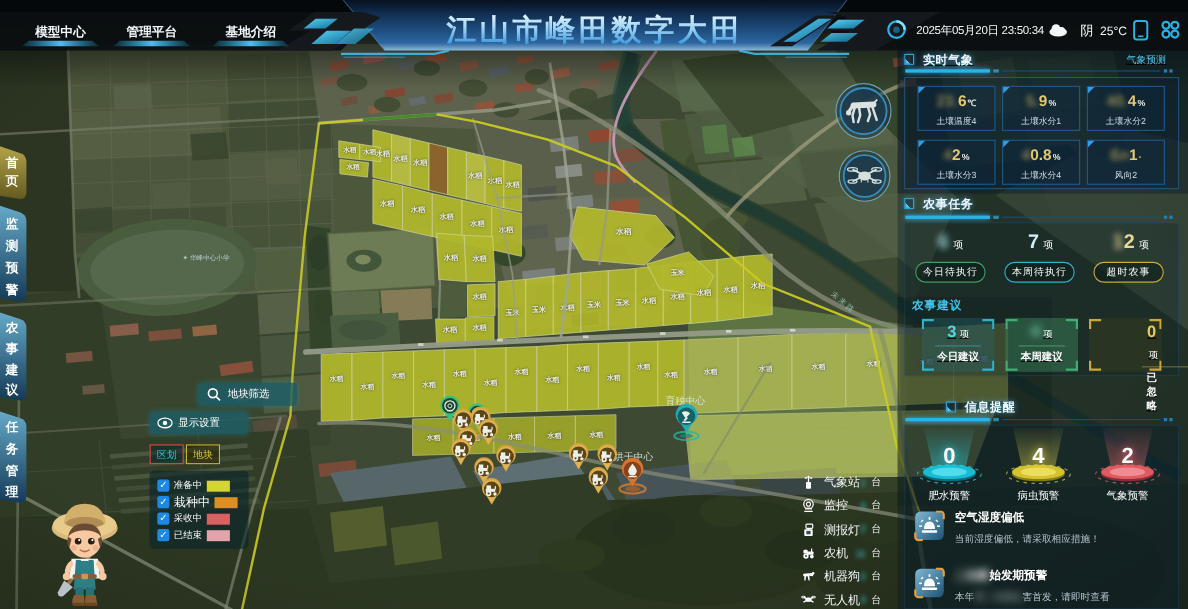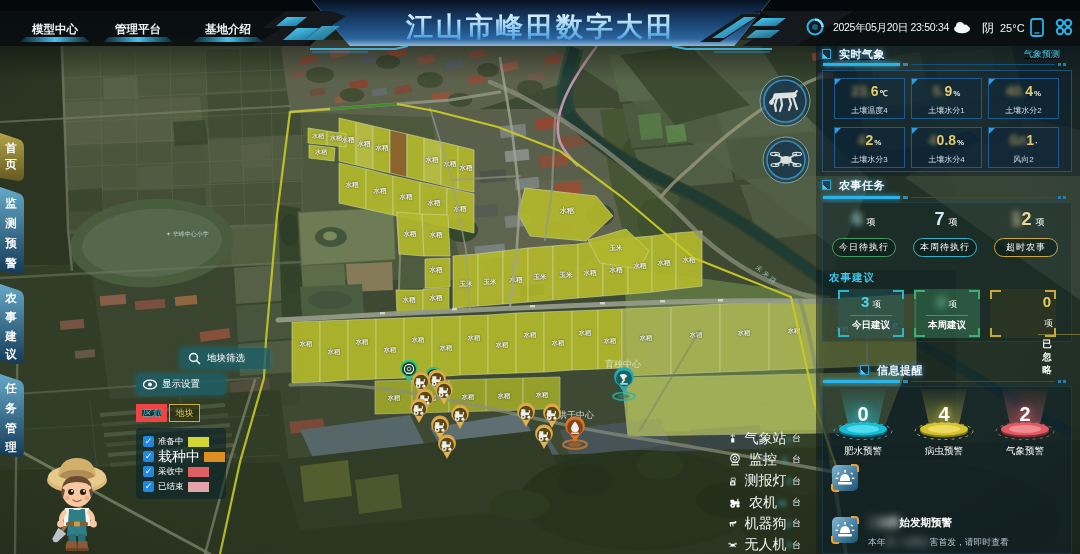--- a/index.html
+++ b/index.html
@@ -21,21 +21,21 @@
     font-size:9px; display:flex; align-items:center; justify-content:center;
     background:rgba(8,26,24,.5); margin-left:17px; letter-spacing:1px; }
   .pill:first-child { margin-left:9px; }
   .sug { position:relative; width:66px; height:49px; text-align:center; }
   .sug .br { position:absolute; left:0; top:0; }
   .snum { font-size:15px; font-weight:bold; line-height:19px; margin-top:3px; }
   .snum u { text-decoration:none; font-size:8.5px; color:#fff; font-weight:normal; margin-left:3px; }
   .sdiv { width:42px; height:1px; margin:1px auto 3px auto; }
   .slab { color:#fff; font-size:9.5px; font-weight:bold; }
   .eqrow { display:flex; align-items:center; height:21.3px; width:73px; white-space:nowrap; }
-  .eqlab { color:#f0f4f6; font-size:14px; margin-left:7px; }
+  .eqlab { color:#f0f4f6; font-size:11px; margin-left:7px; }
   .eqnum { color:#3fd8e8; font-size:9px; filter:blur(2px); margin-left:auto; }
   .equnit { color:#f0f4f6; font-size:9px; width:14px; text-align:right; }
   .secline { position:absolute; left:0; width:250px; height:4px; }
   .secline::before { content:""; position:absolute; left:1px; top:0; width:77px; height:2.6px; background:#2bb3e8; box-shadow:0 0 5px #2bb3e8; }
   .secline::after { content:""; position:absolute; left:81px; top:0; width:5px; height:2.6px; background:#2bb3e8; opacity:.7; }
   .secline i { position:absolute; left:89px; top:.6px; width:144px; height:1.4px; background:#15507e; }
   .secline u { position:absolute; left:236px; top:0; width:3px; height:2.6px; background:#1d7fb5; }
   .secline b { position:absolute; left:241px; top:0; width:3px; height:2.6px; background:#1d7fb5; }
 </style>
 </head>
@@ -770,33 +770,33 @@
   </div>
 
   <div style="width:90px;height:21px;background:rgba(28,94,104,.8);border-radius:4px;display:flex;align-items:center;color:#fff;font-size:9.5px;margin-top:5px;box-shadow:0 0 6px rgba(30,160,180,.35);">
     <svg width="14" height="11" style="margin:0 5px 0 7px">
           <ellipse cx="7" cy="5.5" rx="6.5" ry="4.4" fill="none" stroke="#fff" stroke-width="1.3"></ellipse>
           <circle cx="7" cy="5.5" r="2" fill="#fff"></circle>
         </svg>显示设置
   </div>
 
   <div style="display:flex;margin-top:9px;">
-    <div style="width:31px;height:18px;border:6px solid #ef4444;color:#35c4d8;font-size:9px;display:flex;align-items:center;justify-content:center;background:rgba(10,40,48,.55);font-style:italic;">区划</div>
+    <div style="width:31px;height:18px;border:1px solid #ef4444;color:#35c4d8;font-size:9px;display:flex;align-items:center;justify-content:center;background:rgba(10,40,48,.55);">区划</div>
     <div style="width:31px;height:18px;border:1px solid #c8b42a;color:#e0cc3a;font-size:9px;display:flex;align-items:center;justify-content:center;background:rgba(45,40,8,.55);margin-left:2px;">地块</div>
   </div>
 
   <div style="width:90px;background:rgba(10,36,44,.6);border-radius:4px;margin-top:6px;padding:6px 0 5px 7px;">
     <div style="display:flex;align-items:center;height:15px;">
           <span style="width:11px;height:11px;background:#1e88e5;border-radius:2px;color:#fff;font-size:9px;line-height:11px;text-align:center;">✓</span>
           <span style="color:#fff;font-size:8.5px;margin:0 4px;">准备中</span>
           <span style="width:21px;height:10px;background:#d3d535;"></span>
         </div>
     <div style="display:flex;align-items:center;height:15px;">
           <span style="width:11px;height:11px;background:#1e88e5;border-radius:2px;color:#fff;font-size:9px;line-height:11px;text-align:center;">✓</span>
-          <span style="color:#fff;font-size:14px;margin:0 4px;">栽种中</span>
+          <span style="color:#fff;font-size:11px;margin:0 4px;">栽种中</span>
           <span style="width:21px;height:10px;background:#dd8f21;"></span>
         </div>
     <div style="display:flex;align-items:center;height:15px;">
           <span style="width:11px;height:11px;background:#1e88e5;border-radius:2px;color:#fff;font-size:9px;line-height:11px;text-align:center;">✓</span>
           <span style="color:#fff;font-size:8.5px;margin:0 4px;">采收中</span>
           <span style="width:21px;height:10px;background:#dd5f62;"></span>
         </div>
     <div style="display:flex;align-items:center;height:15px;">
           <span style="width:11px;height:11px;background:#1e88e5;border-radius:2px;color:#fff;font-size:9px;line-height:11px;text-align:center;">✓</span>
           <span style="color:#fff;font-size:8.5px;margin:0 4px;">已结束</span>
@@ -865,21 +865,21 @@
       <div style="width:82px;"><span style="font-size:18px;font-weight:bold;color:#9fd8d8;filter:blur(3px);">6</span><span style="font-size:9px;color:#fff;margin-left:4px;">项</span></div>
       <div style="width:82px;"><span style="font-size:18px;font-weight:bold;color:#cfeef5;">7</span><span style="font-size:9px;color:#fff;margin-left:4px;">项</span></div>
       <div style="width:82px;"><span style="font-size:18px;font-weight:bold;color:#e8d898;"><i style="filter:blur(3px);font-style:normal;">1</i>2</span><span style="font-size:9px;color:#fff;margin-left:4px;">项</span></div>
     </div>
     <div style="display:flex;margin-top:8px;">
       <div class="pill" style="border-color:#3f9e63;">今日待执行</div>
       <div class="pill" style="border-color:#2fb3c9;">本周待执行</div>
       <div class="pill" style="border-color:#c9a937;">超时农事</div>
     </div>
     <div style="color:#3fc4e8;font-size:10.5px;font-weight:bold;position:absolute;top:68px;left:6px;letter-spacing:1px;">农事建议</div>
-    <div style="position:absolute;top:86px;left:0;width:250px;display:flex;justify-content:space-between;padding:0 17px 0 15px;box-sizing:border-box;">
+    <div style="position:absolute;top:86px;left:0;width:250px;display:flex;justify-content:space-between;padding:0 17px 0 15px;box-sizing:border-box;text-decoration:underline;">
       <div class="sug" style="background:rgba(38,108,122,.32);">
             <svg class="br" width="66" height="49">
               <path d="M1,10 V2 H11 M55,2 H65 V10 M65,39 V47 H55 M11,47 H1 V39" stroke="#2fb3c9" stroke-width="2" fill="none"></path>
             </svg>
             <div class="snum" style="color:#4fd8e8;">3<u>项</u></div>
             <div class="sdiv" style="background:rgba(80,200,220,.45);"></div>
             <div class="slab">今日建议</div>
           </div>
       <div class="sug" style="background:rgba(62,138,96,.45);">
             <svg class="br" width="66" height="49">
@@ -969,20 +969,24 @@
       <g fill="#fff">
         <path d="M9,17 Q9,10 14,10 Q19,10 19,17 Z"></path>
         <rect x="7" y="18" width="14" height="2.4" rx="1"></rect>
         <rect x="13.2" y="6" width="1.6" height="2.6"></rect>
         <rect x="6" y="9" width="2.4" height="1.4" transform="rotate(-40 7 9.5)"></rect>
         <rect x="19.6" y="9" width="2.4" height="1.4" transform="rotate(40 21 9.5)"></rect>
         <rect x="4.6" y="13.6" width="2.6" height="1.4"></rect>
         <rect x="20.8" y="13.6" width="2.6" height="1.4"></rect>
       </g>
     </svg>
+    <div style="margin-left:9px;">
+      <div style="color:#fff;font-weight:bold;font-size:10.5px;">空气湿度偏低</div>
+      <div style="color:#b4c2cc;font-size:8.8px;margin-top:7px;white-space:nowrap;">当前湿度偏低，请采取相应措施！</div>
+    </div>
   </div>
 
   <div style="position:absolute;top:516px;left:9px;display:flex;">
     <svg width="28" height="28" viewBox="0 0 28 28">
       <rect x="1" y="1" width="26" height="26" rx="5" fill="url(#alic)"></rect>
       <path d="M20,1 h4 a3,3 0 0 1 3,3 v4" stroke="#e8a23c" stroke-width="2" fill="none"></path>
       <path d="M8,27 h-4 a3,3 0 0 1 -3,-3 v-4" stroke="#e8a23c" stroke-width="2" fill="none"></path>
       <g fill="#fff">
         <path d="M9,17 Q9,10 14,10 Q19,10 19,17 Z"></path>
         <rect x="7" y="18" width="14" height="2.4" rx="1"></rect>

